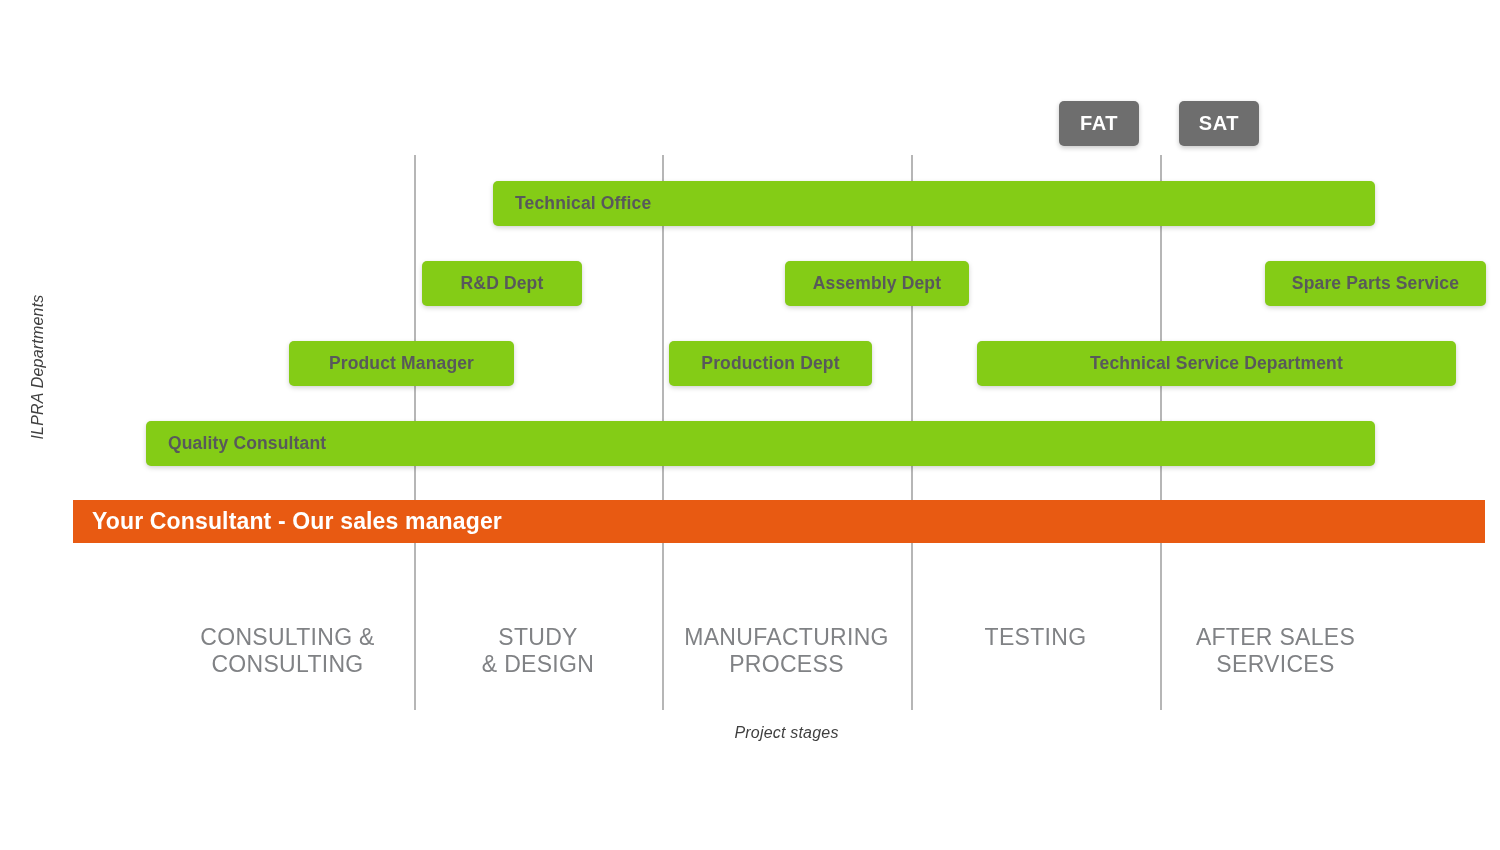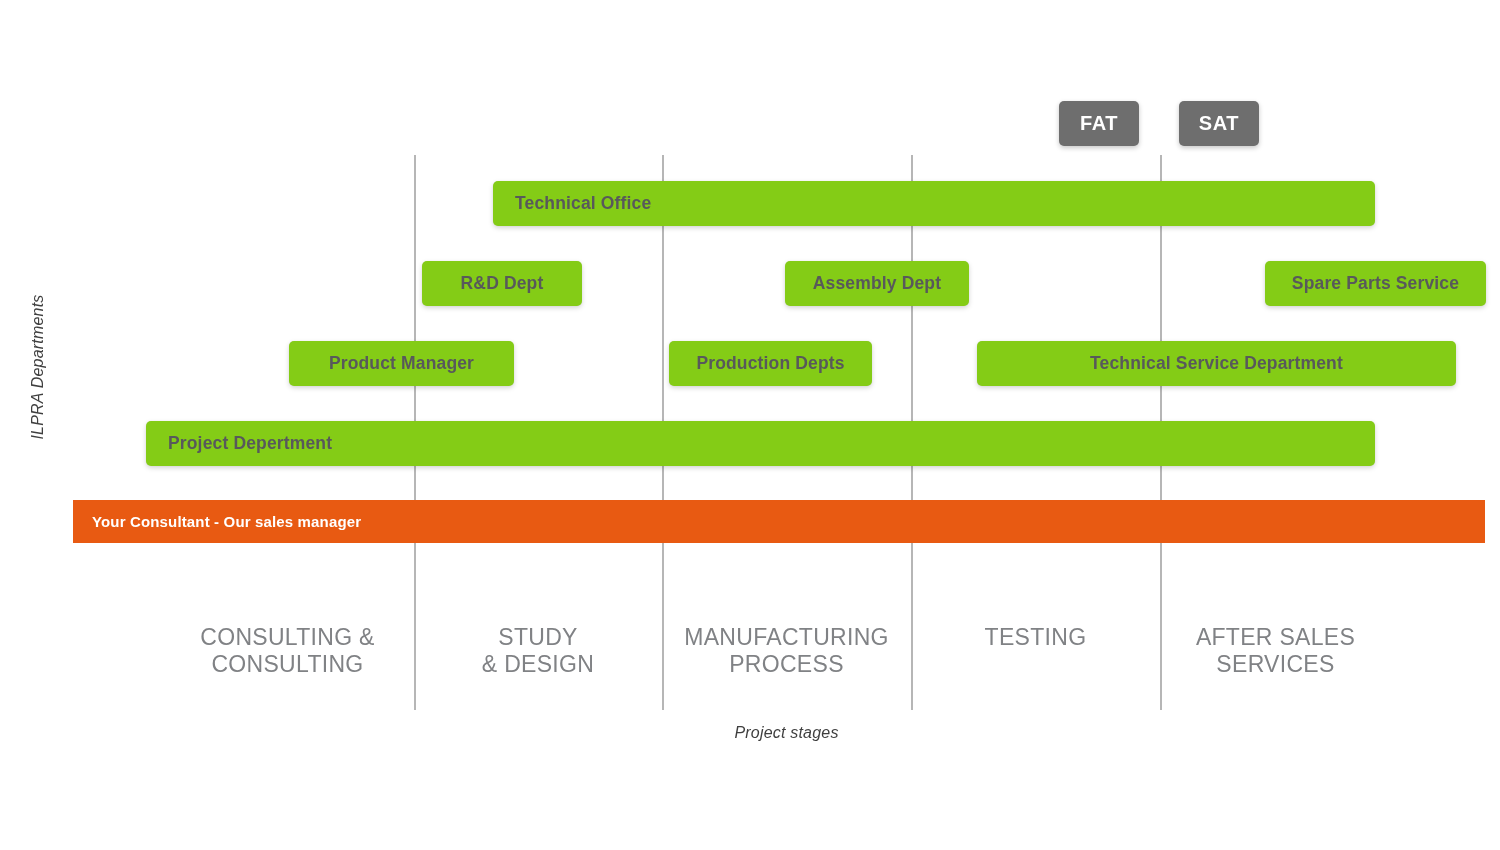--- a/index.html
+++ b/index.html
@@ -91,21 +91,21 @@
   
   .band {
     position: absolute;
     background: #e85a12;
     display: flex;
     align-items: center;
     padding-left: 19px;
     box-sizing: border-box;
     color: #ffffff;
     font-weight: bold;
-    font-size: 15px;
+    font-size: 23px;
     letter-spacing: .15px;
   }
 
   
   .stage {
     position: absolute;
     top: 624px;
     text-align: center;
     color: #808285;
     font-size: 23px;
@@ -130,23 +130,23 @@
   <div id="milestones">
       <div class="chip" style="left: 1059px; top: 101px; width: 80px; height: 45px; background: rgb(110, 110, 110);">FAT</div>
       <div class="chip" style="left: 1179px; top: 101px; width: 80px; height: 45px; background: rgb(110, 110, 110);">SAT</div>
     </div>
   <div id="departments">
       <div class="card left" style="left: 493px; top: 181px; width: 882px; height: 45px; color: rgb(88, 89, 91);">Technical Office</div>
       <div class="card center" style="left: 422px; top: 261px; width: 160px; height: 45px; color: rgb(88, 89, 91);">R&amp;D Dept</div>
       <div class="card center" style="left: 785px; top: 261px; width: 184px; height: 45px; color: rgb(88, 89, 91);">Assembly Dept</div>
       <div class="card center" style="left: 1265px; top: 261px; width: 221px; height: 45px; color: rgb(88, 89, 91);">Spare Parts Service</div>
       <div class="card center" style="left: 289px; top: 341px; width: 225px; height: 45px; color: rgb(88, 89, 91);">Product Manager</div>
-      <div class="card center" style="left: 669px; top: 341px; width: 203px; height: 45px; color: rgb(88, 89, 91);">Production Depts</div>
+      <div class="card center" style="left: 669px; top: 341px; width: 203px; height: 45px; color: rgb(88, 89, 91);">Production Dept</div>
       <div class="card center" style="left: 977px; top: 341px; width: 479px; height: 45px; color: rgb(88, 89, 91);">Technical Service Department</div>
-      <div class="card left" style="left: 146px; top: 421px; width: 1229px; height: 45px; color: rgb(88, 89, 91);">Project Depertment</div>
+      <div class="card left" style="left: 146px; top: 421px; width: 1229px; height: 45px; color: rgb(88, 89, 91);">Quality Consultant</div>
     </div>
 
   <div class="band" style="left: 73px; top: 500px; width: 1412px; height: 43px; background: rgb(232, 90, 18);">Your Consultant - Our sales manager</div>
 
   <div id="stages">
       <div class="stage" style="left: 160px; width: 255px; color: rgb(128, 130, 133);">
         <span>CONSULTING &amp;</span>
         <span>CONSULTING</span>
       </div>
       <div class="stage" style="left: 414px; width: 248px; color: rgb(128, 130, 133);">

